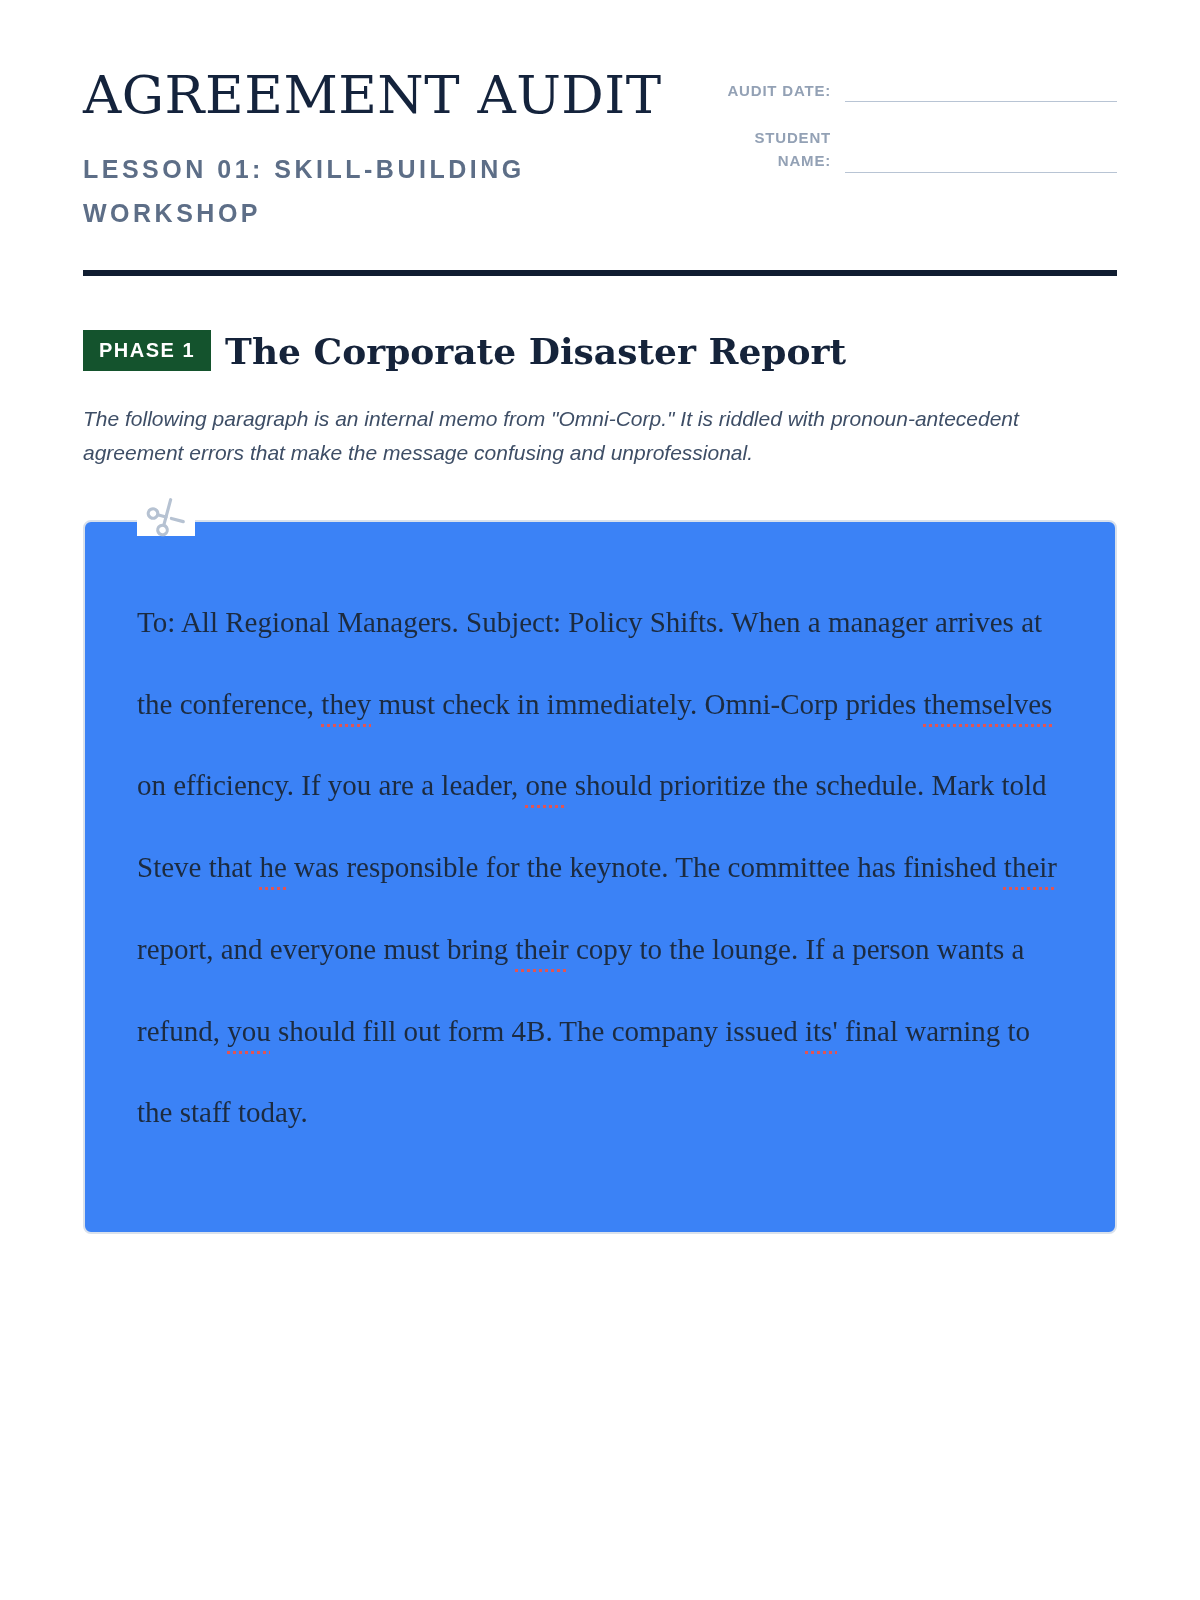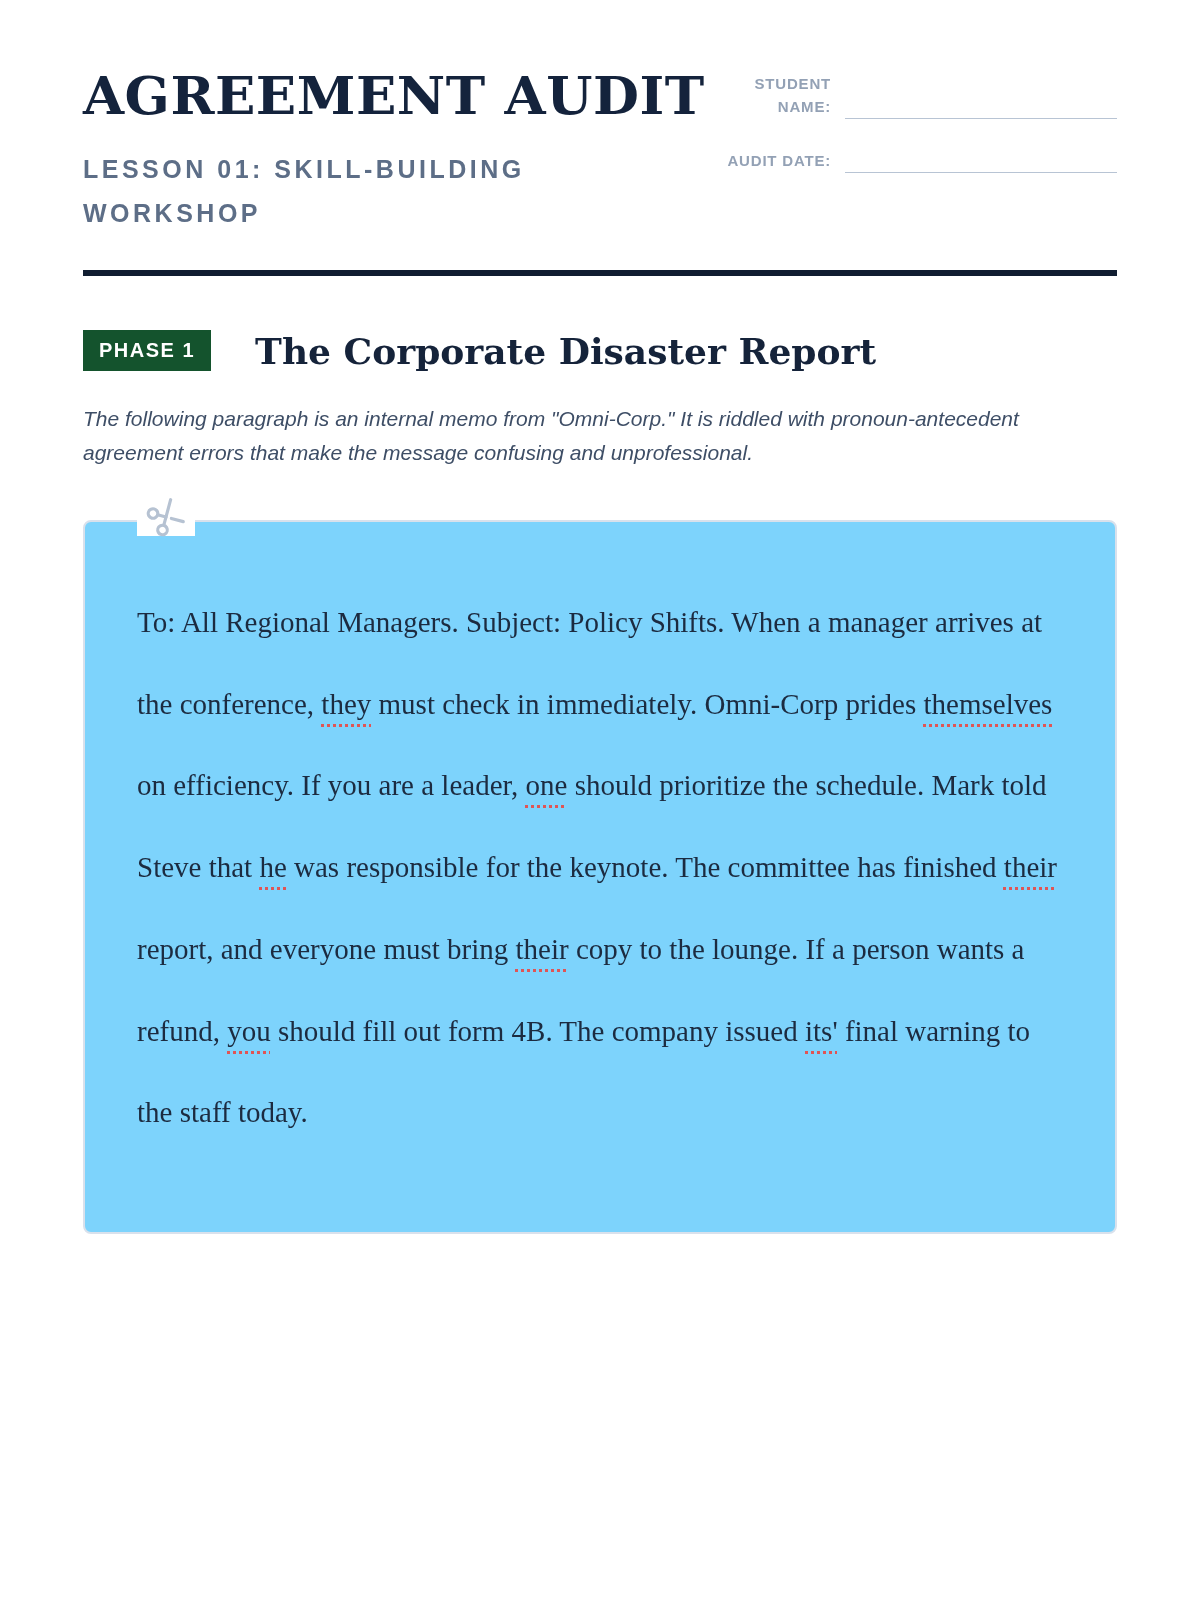--- a/index.html
+++ b/index.html
@@ -9,21 +9,21 @@
     background: #ffffff;
     font-family: "Liberation Sans", sans-serif;
     color: #16243a;
   }
   .page { padding: 66px 83px 0 83px; }
 
   
   .header { display: flex; justify-content: space-between; align-items: flex-start; }
   .h-title {
     font-family: "DejaVu Serif", "Liberation Serif", serif;
-    font-weight: 700; font-size: 53px; line-height: 1.1;
+    font-weight: 400; font-size: 53px; line-height: 1.1;
     color: #14233c; margin: 0; letter-spacing: 0.5px;
   }
   .h-sub {
     margin-top: 24px; font-size: 25px; font-weight: 700;
     letter-spacing: 3.5px; color: #5d6e87; line-height: 1.75;
     max-width: 530px;
   }
   .fields { width: 392px; padding-top: 6px; }
   .field-row { display: flex; align-items: flex-end; margin-bottom: 24px; }
   .field-label {
@@ -35,36 +35,36 @@
   .rule { height: 6px; background: #101d31; margin-top: 34px; }
 
   
   .phase-row { display: flex; align-items: center; margin-top: 54px; }
   .badge {
     background: #14532d; color: #ffffff; font-weight: 700; font-size: 20px;
     letter-spacing: 1.5px; padding: 9px 16px; white-space: nowrap;
   }
   .phase-title {
     font-family: "DejaVu Serif", "Liberation Serif", serif;
-    font-weight: 700; font-size: 36px; color: #15233a; margin-left: 44px;
+    font-weight: 700; font-size: 36px; color: #15233a; margin-left: 14px;
   }
 
   
   .intro, .task {
     font-style: italic; font-size: 21px; line-height: 1.62; color: #3e4e66;
   }
   .intro { margin-top: 30px; }
   .task { margin-top: 6px; }
   .seg-bold { font-weight: 700; }
 
   
   .cutbox {
     position: relative; margin-top: 50px;
     border: 2px solid #d9e1ec; border-radius: 8px;
-    background: #7dd3fc;
+    background: #3b82f6;
     padding: 60px 48px 78px 52px;
   }
   .scissors {
     position: absolute; top: -24px; left: 52px;
     background: #ffffff; padding: 0 10px; color: #b6c2d2; line-height: 0;
   }
   .scissors svg { transform: rotate(-30deg); }
   .memo {
     font-family: "Liberation Serif", serif;
     font-size: 29px; line-height: 2.82; color: #1c2b40;
@@ -90,25 +90,25 @@
 
 <div class="page">
 
   <div class="header">
     <div>
       <h1 class="h-title">AGREEMENT AUDIT</h1>
       <div class="h-sub">LESSON 01: SKILL-BUILDING WORKSHOP</div>
     </div>
     <div class="fields">
       <div class="field-row">
-        <div class="field-label">STUDENT NAME:</div>
+        <div class="field-label">AUDIT DATE:</div>
         <div class="field-line"></div>
       </div>
       <div class="field-row">
-        <div class="field-label">AUDIT DATE:</div>
+        <div class="field-label">STUDENT NAME:</div>
         <div class="field-line"></div>
       </div>
     </div>
   </div>
 
   <div class="rule"></div>
 
   <div class="phase-row">
     <div class="badge">PHASE 1</div>
     <div class="phase-title">The Corporate Disaster Report</div>

